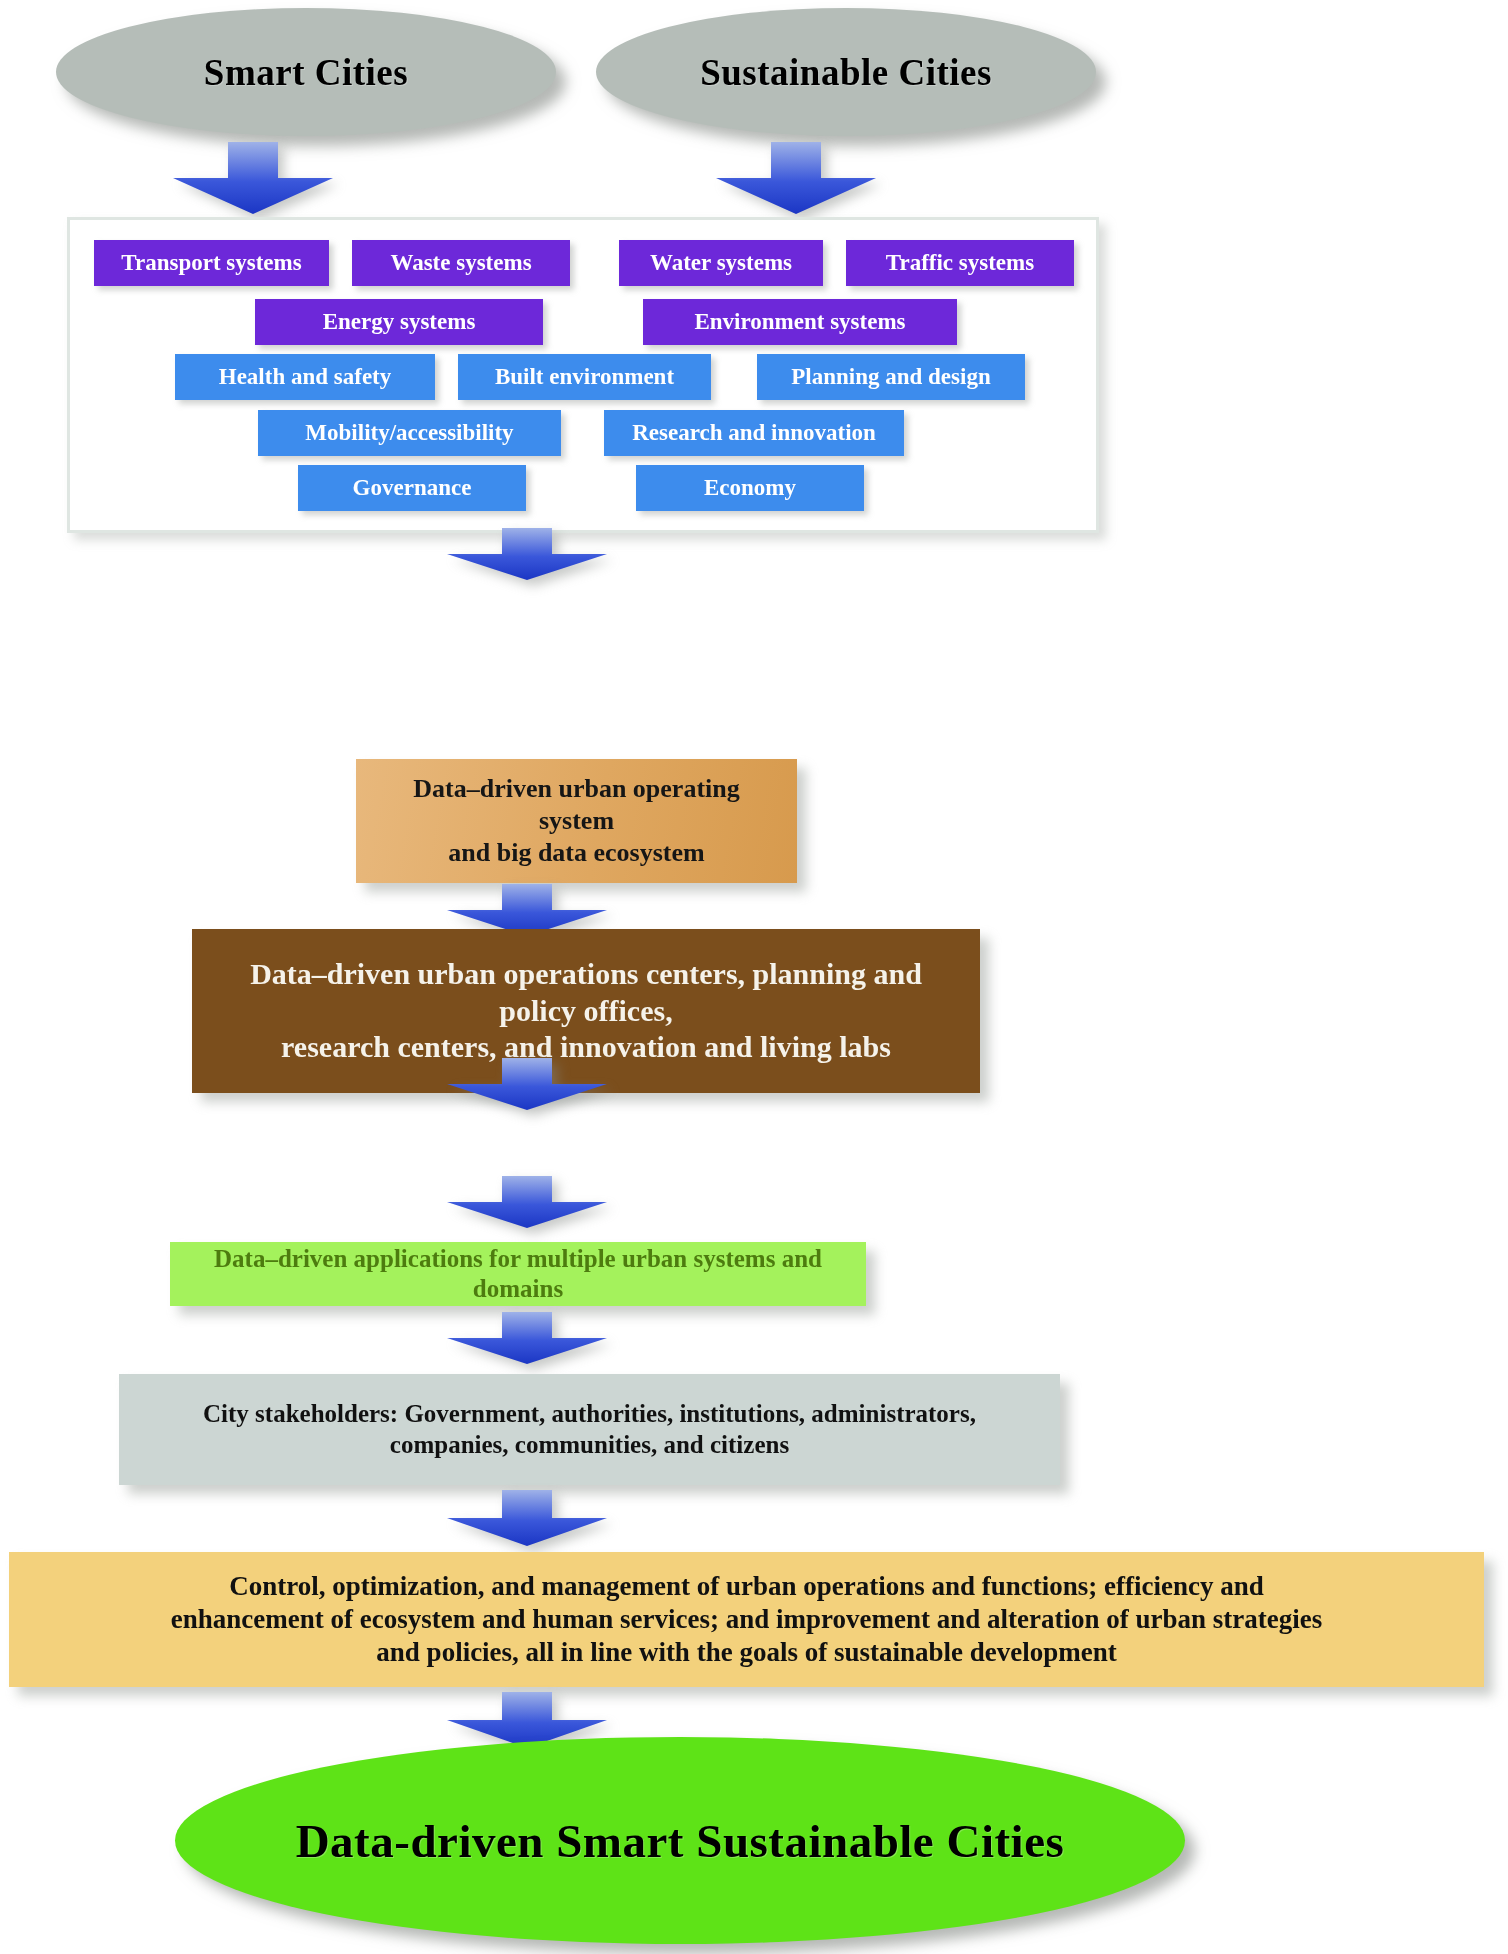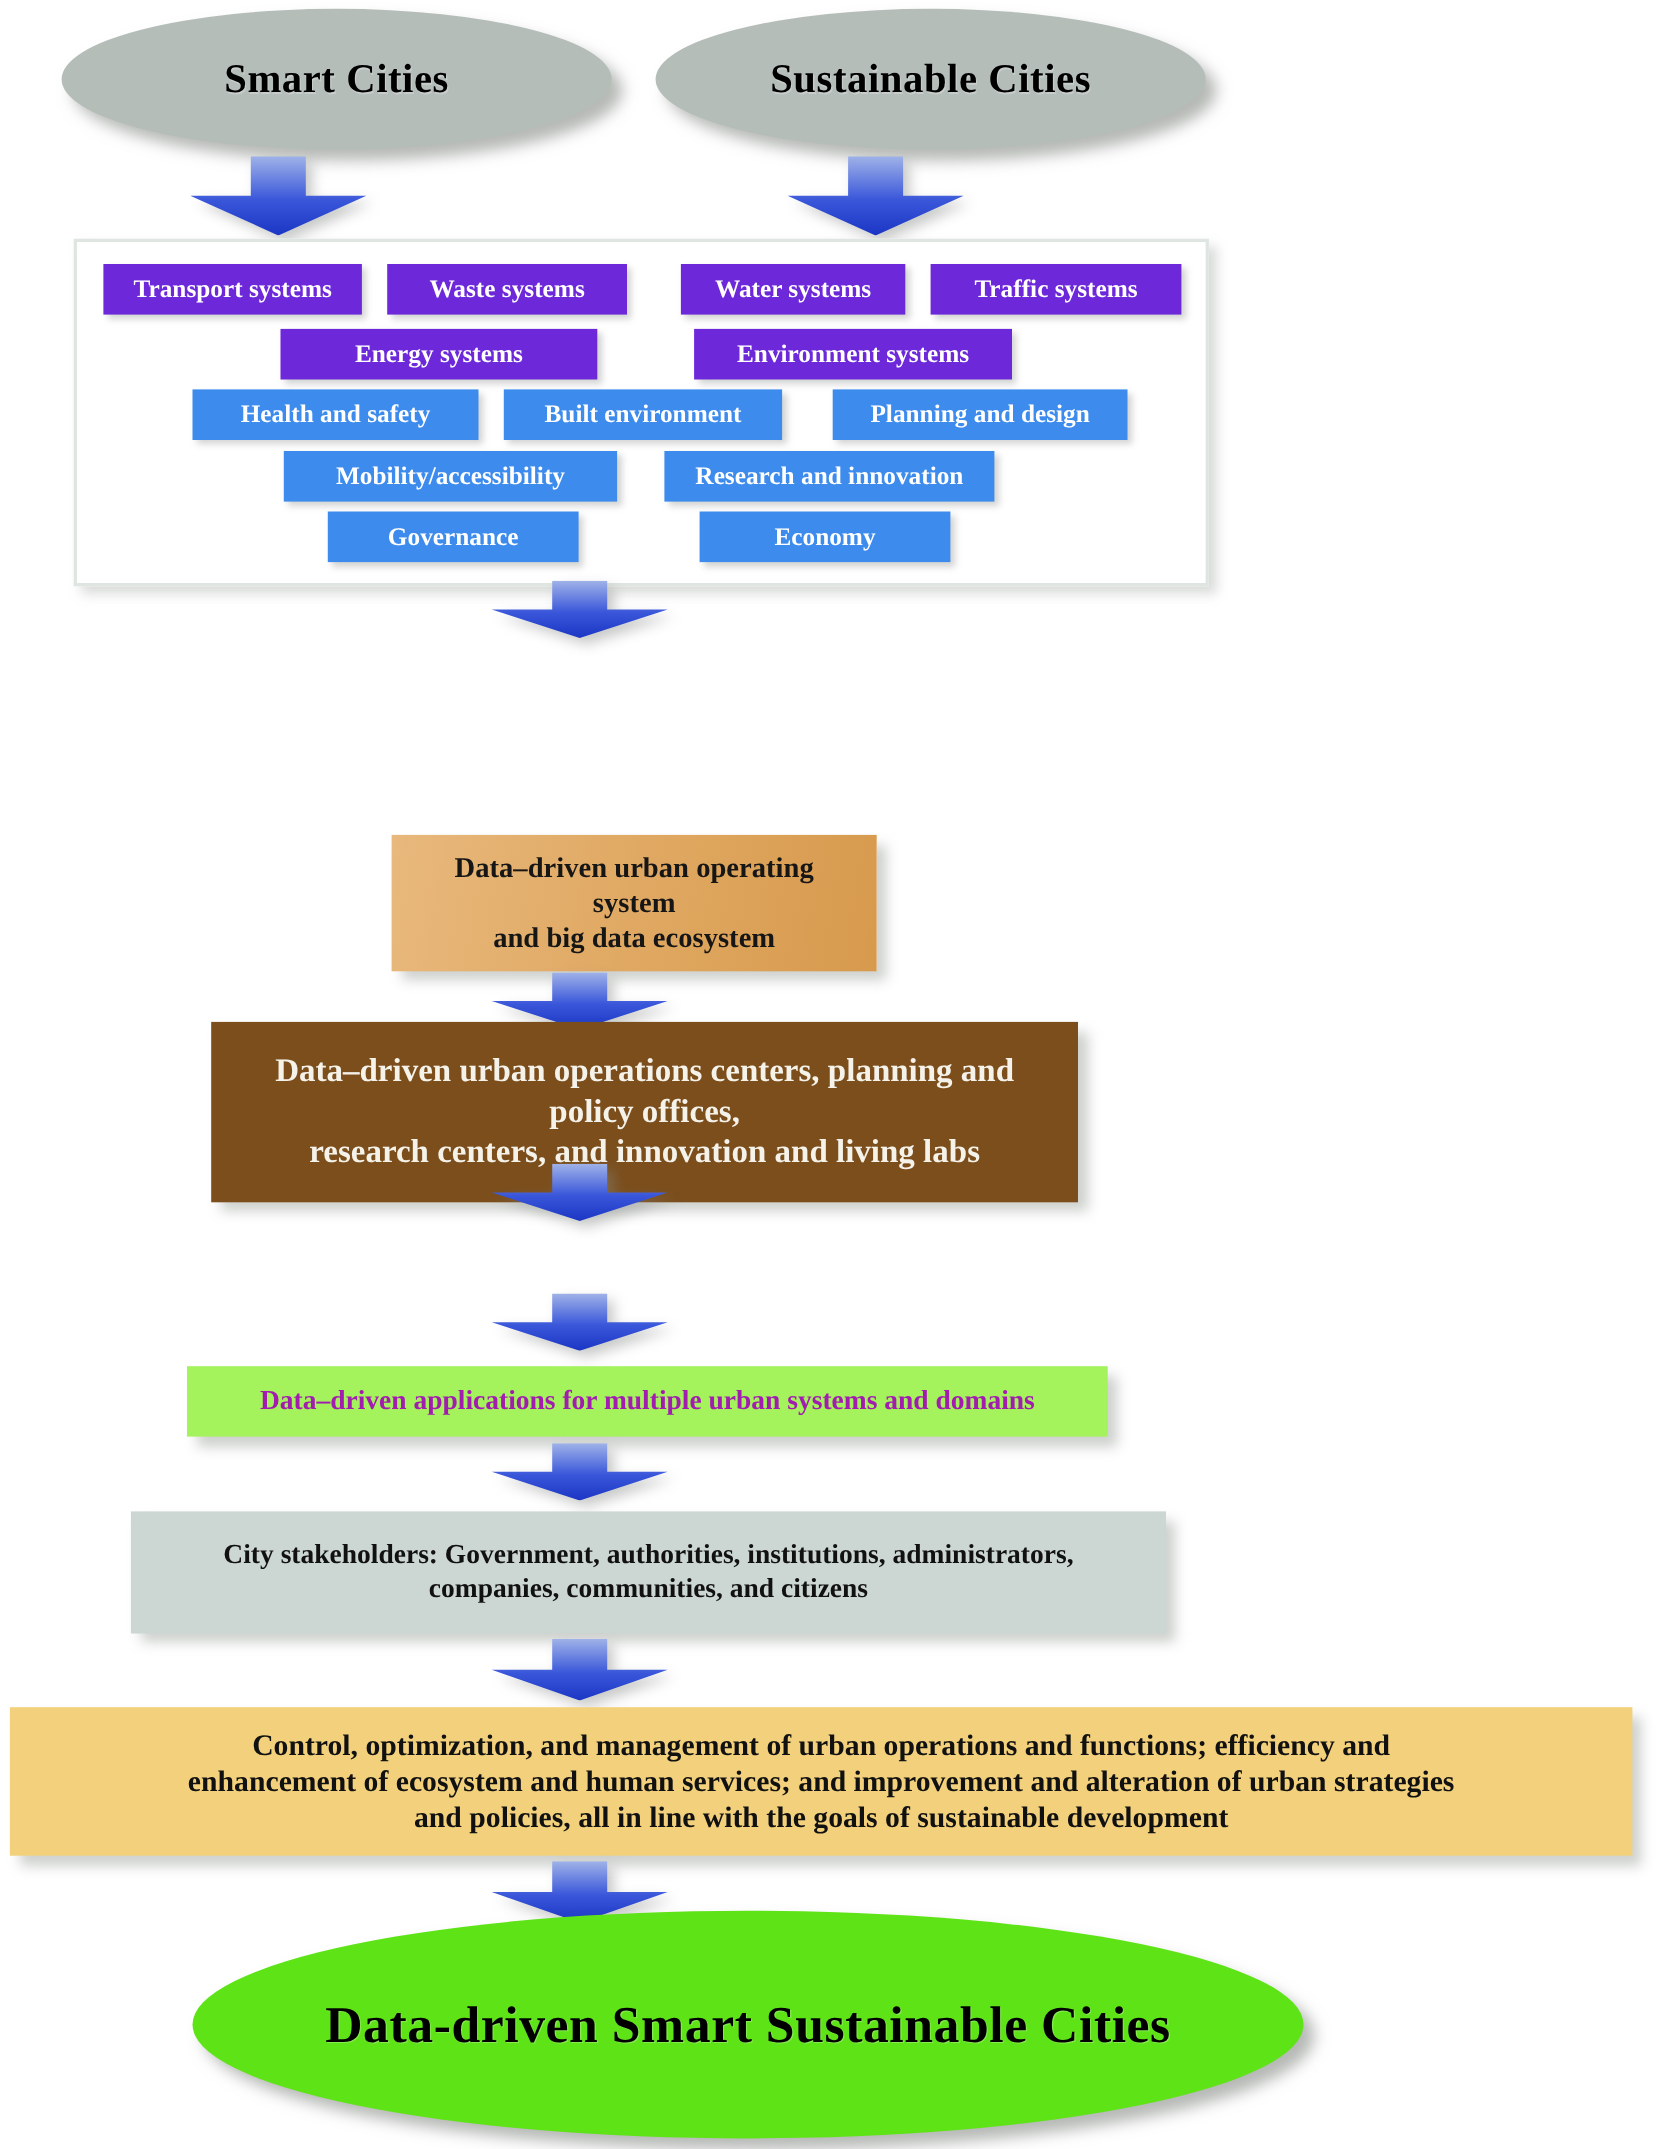--- a/index.html
+++ b/index.html
@@ -61,22 +61,22 @@
   }
   .flowbox .txt{padding:0 18px;line-height:1.22;}
 
   #box-os{left:356px;top:759px;width:441px;height:124px;
           background:linear-gradient(100deg,#e8b87c 0%,#dfa760 55%,#d79a4d 100%);
           color:#161616;font-size:26px;}
   #box-centers{left:192px;top:929px;width:788px;height:164px;
           background:#7b4e1c;color:#f5f2ea;font-size:30px;}
   #box-decisions{left:75px;top:1103px;width:1029px;height:64px;
           background:#a886ec;color:#111;font-size:25px;}
-  #box-apps{left:170px;top:1242px;width:837px;height:64px;
-          background:#a4f25c;color:#a21caf;font-size:25px;}
+  #box-apps{left:170px;top:1242px;width:696px;height:64px;
+          background:#a4f25c;color:#4d7c0f;font-size:25px;}
   #box-stakeholders{left:119px;top:1374px;width:941px;height:111px;
           background:#ccd6d3;color:#111;font-size:25px;}
   #box-control{left:9px;top:1552px;width:1475px;height:135px;
           background:#f3d17c;color:#111;font-size:27px;}
 </style>
 </head>
 <body>
 
 <div class="canvas">
 
@@ -119,21 +119,21 @@
       </div>
       <div class="sysbox dark" style="width:228px;height:46px;">
         <span>Traffic systems</span>
       </div>
     </div>
 
     <div class="sys-row" style="left:185px;top:79px;gap:88px;">
       <div class="sysbox dark" style="width:288px;height:46px;">
         <span>Energy systems</span>
       </div>
-      <div class="sysbox dark" style="width:289px;height:46px;">
+      <div class="sysbox dark" style="width:314px;height:46px;margin-left:12px;">
         <span>Environment systems</span>
       </div>
     </div>
 
     <div class="sys-row" style="left:105px;top:134px;gap:23px;">
       <div class="sysbox light" style="width:260px;height:46px;">
         <span>Health and safety</span>
       </div>
       <div class="sysbox light" style="width:253px;height:46px;">
         <span>Built environment</span>

